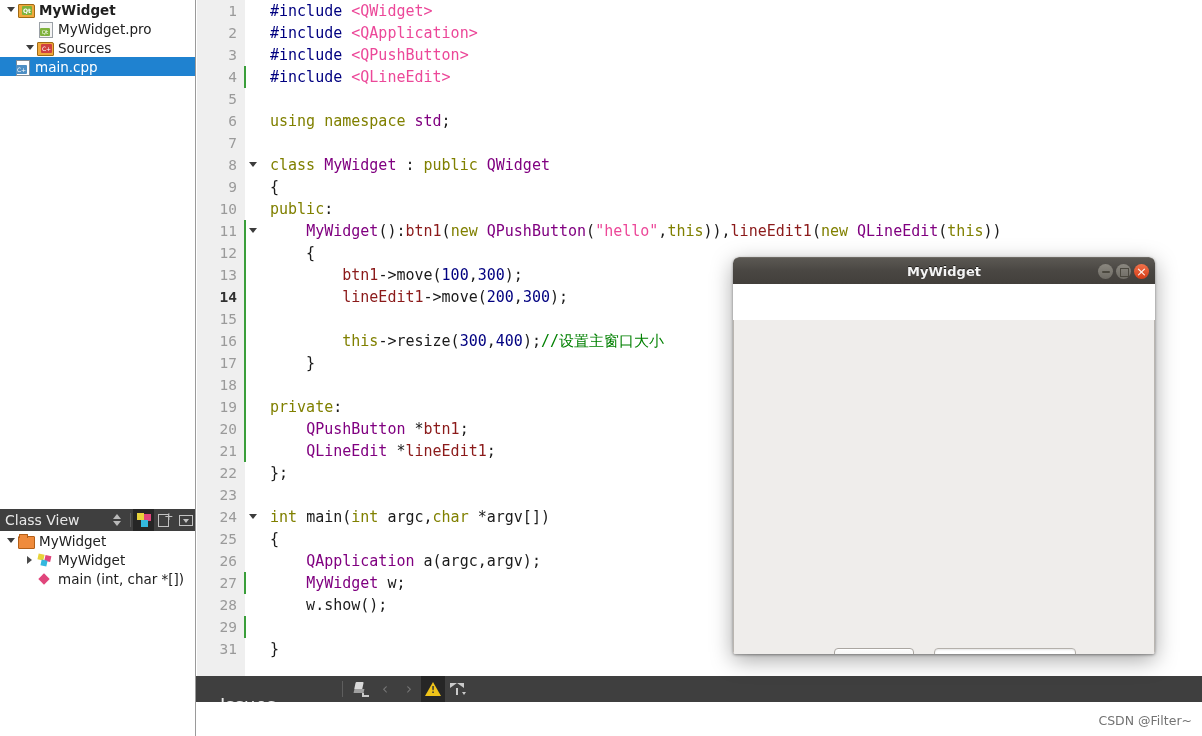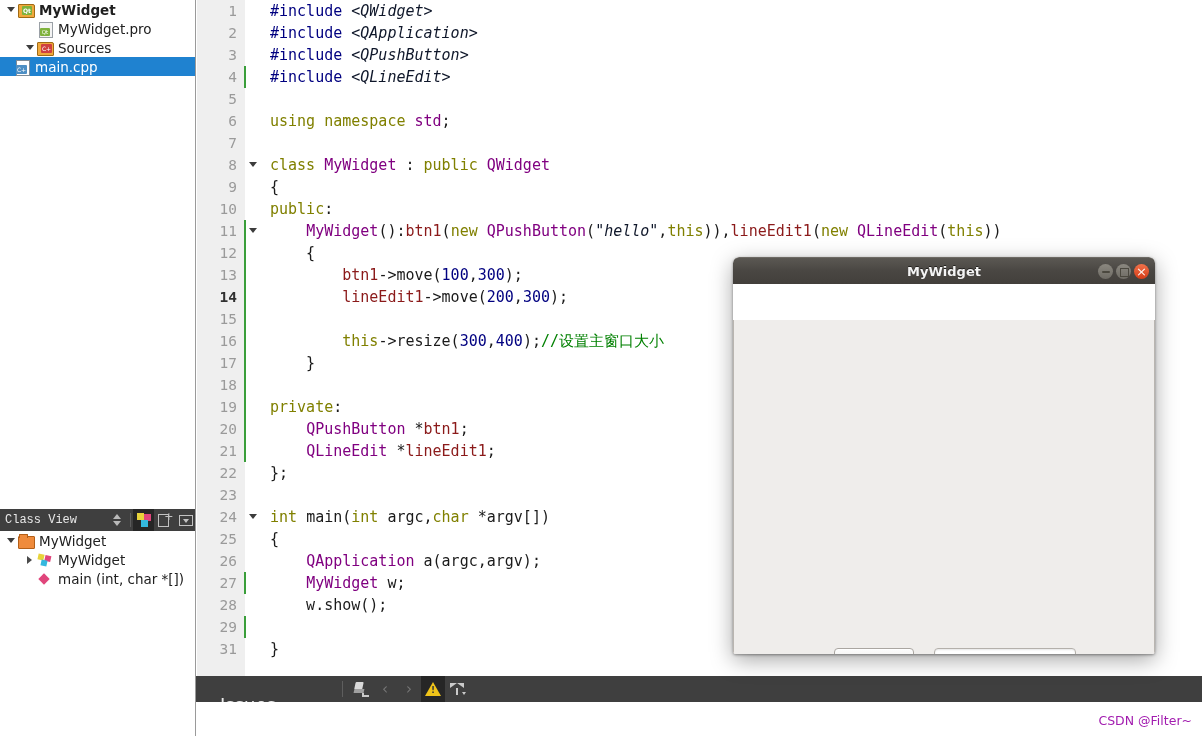--- a/index.html
+++ b/index.html
@@ -124,21 +124,21 @@
   .indent-2 { padding-left: 23px; }
   .indent-3 { }
 
   
   #classview-header {
     position: absolute; left: 0; top: 509px; width: 196px; height: 22px;
     background: #3f3f3f;
     display: flex; align-items: center;
   }
   #classview-title {
-    color: #e8e8e8; font-size: 12px; padding-left: 5px; flex: 1; white-space: nowrap; font-family: Liberation Mono, monospace;
+    color: #e8e8e8; font-size: 14px; padding-left: 5px; flex: 1; white-space: nowrap;
   }
   .cv-btn {
     width: 21px; height: 22px; position: relative;
     display:flex; align-items:center; justify-content:center;
   }
   .cv-btn.active { background: #262626; }
   .cv-sep { width:1px; height:14px; background:#5d5d5d; margin:0 2px; }
   .sortglyph { position:relative; width:9px; height:14px; }
   .sortglyph::before {
     content:""; position:absolute; left:0; top:1px;
@@ -208,21 +208,21 @@
   }
   .fold.open {
     border-left: 4.5px solid transparent; border-right: 4.5px solid transparent;
     border-top: 5.5px solid #3c3c3c;
   }
   .ctext { position: absolute; left: 73px; top: 0; color: #1a1a1a; }
 
   
   .k  { color: #808000; }            
   .pp { color: #000080; }            
-  .st { color: #0f172a; font-style: italic; }            
+  .st { color: #ec4899; }            
   .cm { color: #008000; }            
   .ty { color: #800080; }            
   .fd { color: #8b1a1a; }            
   .nu { color: #000080; }            
   .pl { color: #1a1a1a; }            
 
   
   #issues-bar {
     position: absolute; left: 196px; top: 676px; width: 1006px; height: 26px;
     background: #3f3f3f;
@@ -273,21 +273,21 @@
     border-left:2px solid #c9c9c9; border-bottom:2px solid #c9c9c9;
   }
 
   
   #issues-panel {
     position: absolute; left: 196px; top: 702px; width: 1006px; height: 34px;
     background: #ffffff;
   }
   #watermark {
     position: absolute; right: 10px; bottom: 8px;
-    color: #a21caf; font-size: 12.5px;
+    color: #737373; font-size: 12.5px;
     font-family: "DejaVu Sans", sans-serif;
   }
 
   
   #qt-dialog {
     position: absolute; left: 733px; top: 257px;
     width: 422px; height: 397px;
     border-radius: 6px 6px 3px 3px;
     box-shadow: 0 6px 22px rgba(0,0,0,0.35), 0 1px 3px rgba(0,0,0,0.4);
     overflow: hidden;

